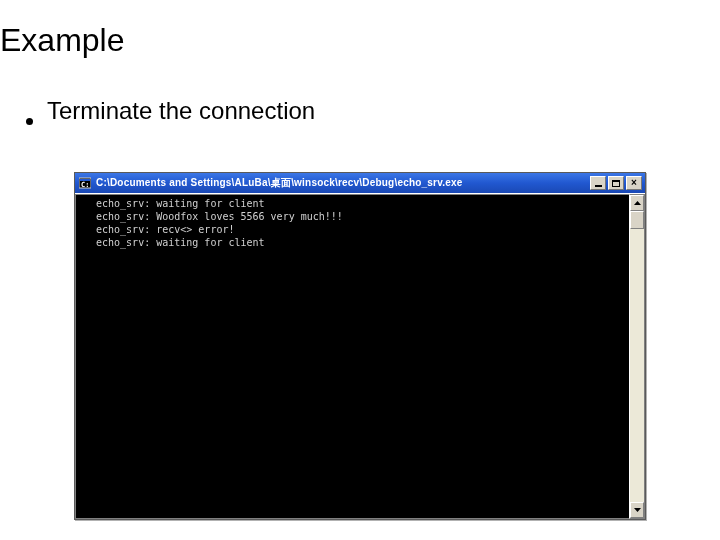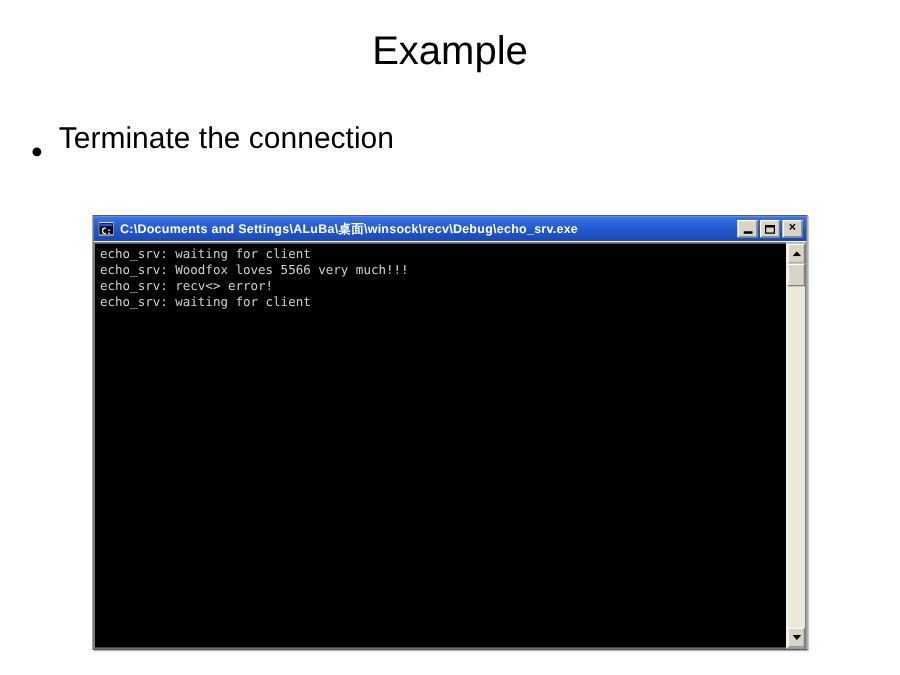--- a/index.html
+++ b/index.html
@@ -12,21 +12,21 @@
     color: #000;
     overflow: hidden;
   }
   .slide {
     width: 720px;
     height: 540px;
     position: relative;
     box-sizing: border-box;
   }
   .title {
-    text-align: center;
+    text-align: left;
     font-size: 32px;
     font-weight: 400;
     margin: 0;
     padding-top: 22px;
   }
   .bullet-row {
     display: flex;
     align-items: flex-end;
     margin-top: 38px;
     margin-left: 26px;
@@ -126,21 +126,21 @@
     background: #d9d4c7;
     border-top: 1px solid #fff;
   }
   .console-body {
     flex: 1;
     background: #000;
     color: #d0d0d0;
     font-family: "Lucida Console", Consolas, monospace;
     font-size: 10px;
     line-height: 13px;
-    padding: 2px 4px;
+    padding: 2px 20px;
     white-space: pre;
     overflow: hidden;
     box-sizing: border-box;
     border: 1px solid #808080;
     border-right: none;
   }
   .scrollbar {
     width: 16px;
     background: #ece9d8;
     display: flex;

